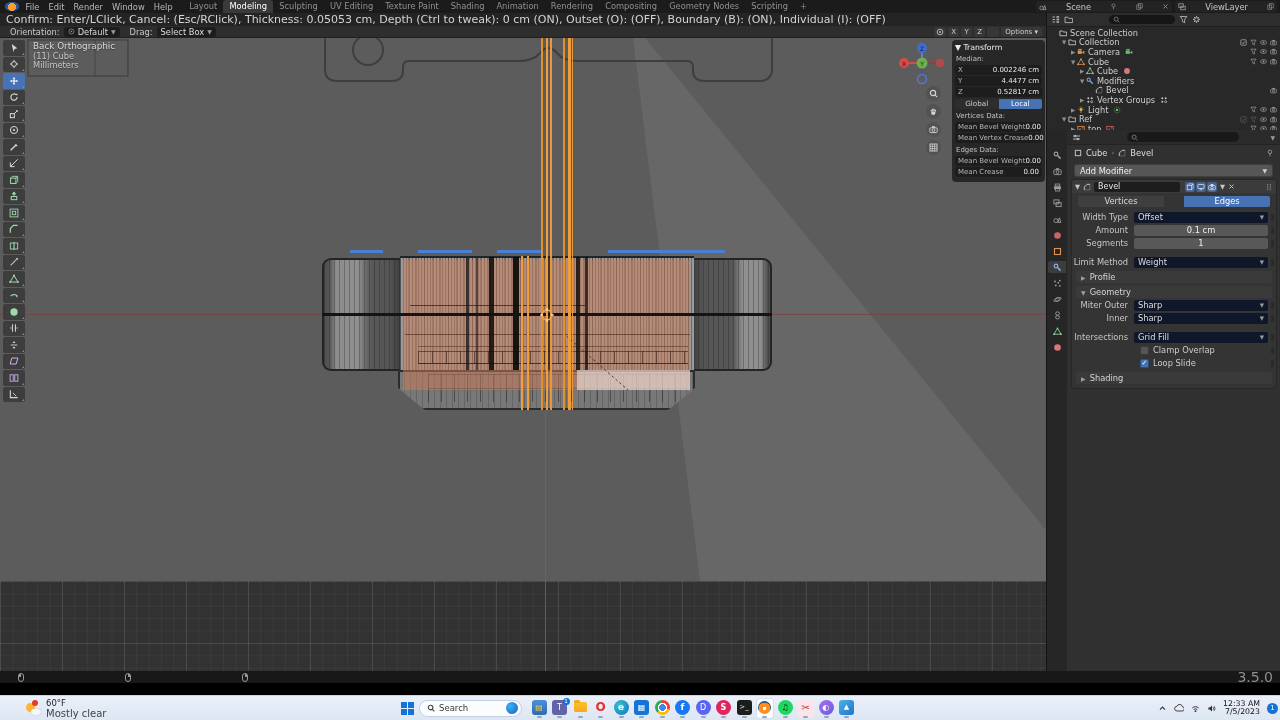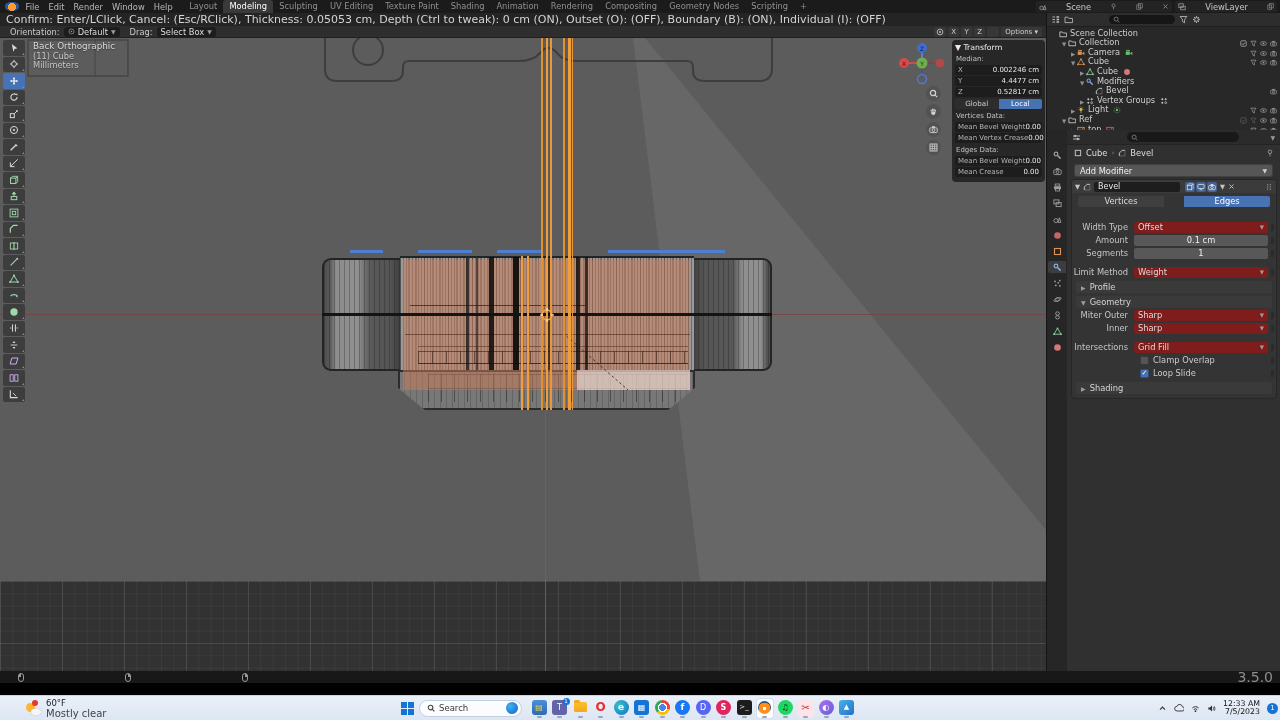--- a/index.html
+++ b/index.html
@@ -72,21 +72,21 @@
 #np-seg { display:flex; height:10px; border-radius:2px; overflow:hidden; margin:2px 0 1px 0; }
 #np-seg .opt { flex:1; text-align:center; line-height:10px; background:#2d2d2d; color:#cdcdcd; font-size:7.2px; }
 #np-seg .opt.active { background:#4772b3; color:#fff; }
 
 
 #right-col { width:234px; display:flex; flex-direction:column; background:#282828; border-left:1px solid #151515; }
 #outliner { height:117px; }
 #outliner-hdr { height:14px; background:#2d2d2d; display:flex; align-items:center; padding:0 4px; gap:4px; border-bottom:1px solid #1f1f1f; }
 #outliner-search { flex:1; max-width:66px; margin-left:32px; background:#161616; border-radius:6px; height:9px; color:#888; font-size:7px; display:flex; align-items:center; padding:0 4px; }
 #outliner-tree { padding-top:1px; font-size:8.2px; color:#cecece; }
-.ol-row { height:9.6px; display:flex; align-items:flex-end; position:relative; }
+.ol-row { height:9.6px; display:flex; align-items:center; position:relative; }
 .ol-arrow { width:8px; text-align:center; color:#8f8f8f; font-size:5.5px; flex:none; }
 .ol-icon { margin-right:3px; flex:none; display:flex; }
 .ol-extra { margin-left:5px; display:flex; }
 .ol-right { position:absolute; right:3px; display:flex; gap:3px; align-items:center; }
 
 
 #properties { flex:1; display:flex; background:#303030; position:relative; }
 #prop-tabs { width:20px; background:#262626; display:flex; flex-direction:column; align-items:center; padding-top:19px; gap:4px; }
 .prop-tab { width:18px; height:12px; display:flex; align-items:center; justify-content:center; }
 .prop-tab.active { background:#3d3d3d; border-radius:2px 0 0 2px; }
@@ -100,25 +100,25 @@
 
 #bevel-panel { margin:2px 4px 0 5px; background:#343434; border-radius:3px; padding-bottom:4px; box-shadow:0 0 0 1px rgba(0,0,0,0.18); }
 #bevel-hdr { height:13px; background:#3b3b3b; border-radius:3px 3px 0 0; display:flex; align-items:center; padding:0 3px; gap:3px; }
 #bevel-hdr .nm { background:#1d1d1d; border-radius:2px; height:10px; flex:0 0 86px; display:flex; align-items:center; padding:0 4px; color:#e8e8e8; font-size:8px; }
 .hico { font-size:6.5px; color:#c5c5c5; display:flex; align-items:center; }
 .toggle3 { display:flex; gap:1px; margin-left:2px; }
 .toggle3 .tg { width:10px; height:10px; background:#44618f; border-radius:2px; display:flex; align-items:center; justify-content:center; }
 .prow { display:flex; align-items:center; height:12px; margin:1px 0; }
 .prow .plabel { width:62px; text-align:right; padding-right:6px; color:#c6c6c6; flex:none; }
 .prow .pfield { flex:1; height:11px; border-radius:2px; display:flex; align-items:center; padding:0 4px; margin-right:3px; }
-.pfield.dd { background:#7f1d1d; color:#dddddd; }
+.pfield.dd { background:#0f172a; color:#dddddd; }
 .pfield.num { background:#585858; color:#f2f2f2; justify-content:center; }
 .pfield .chev { margin-left:auto; font-size:5.5px; color:#9b9b9b; }
 .pdot { width:3px; height:7px; border-radius:1px; background:#2a2a2a; margin-right:2px; flex:none; }
-#seg-ve { display:flex; height:11px; margin:3px 6px 14px 6px; border-radius:2px; overflow:hidden;gap:20px; }
+#seg-ve { display:flex; height:11px; margin:3px 6px 4px 6px; border-radius:2px; overflow:hidden;gap:20px; }
 #seg-ve .opt { flex:1; text-align:center; line-height:11px; background:#3f3f3f; color:#d8d8d8; }
 #seg-ve .opt.active { background:#4772b3; color:#fff; }
 .subpanel { margin:3px 4px 0 4px; background:#3a3a3a; border-radius:2px; height:12px; display:flex; align-items:center; padding:0 5px; color:#d5d5d5; gap:4px; }
 .subpanel .ar { font-size:6px; color:#9e9e9e; }
 .chkrow { display:flex; align-items:center; height:12px; margin-left:68px; gap:4px; }
 .chk { width:9px; height:9px; border-radius:2px; background:#545454; box-shadow:inset 0 0 0 1px rgba(0,0,0,0.3); font-size:7px; line-height:9px; text-align:center; color:#fff; }
 .chk.on { background:#4772b3; }
 
 
 #statusbar { height:12px; background:#181818; display:flex; align-items:center; color:#9a9a9a; font-size:14px; position:relative; }

